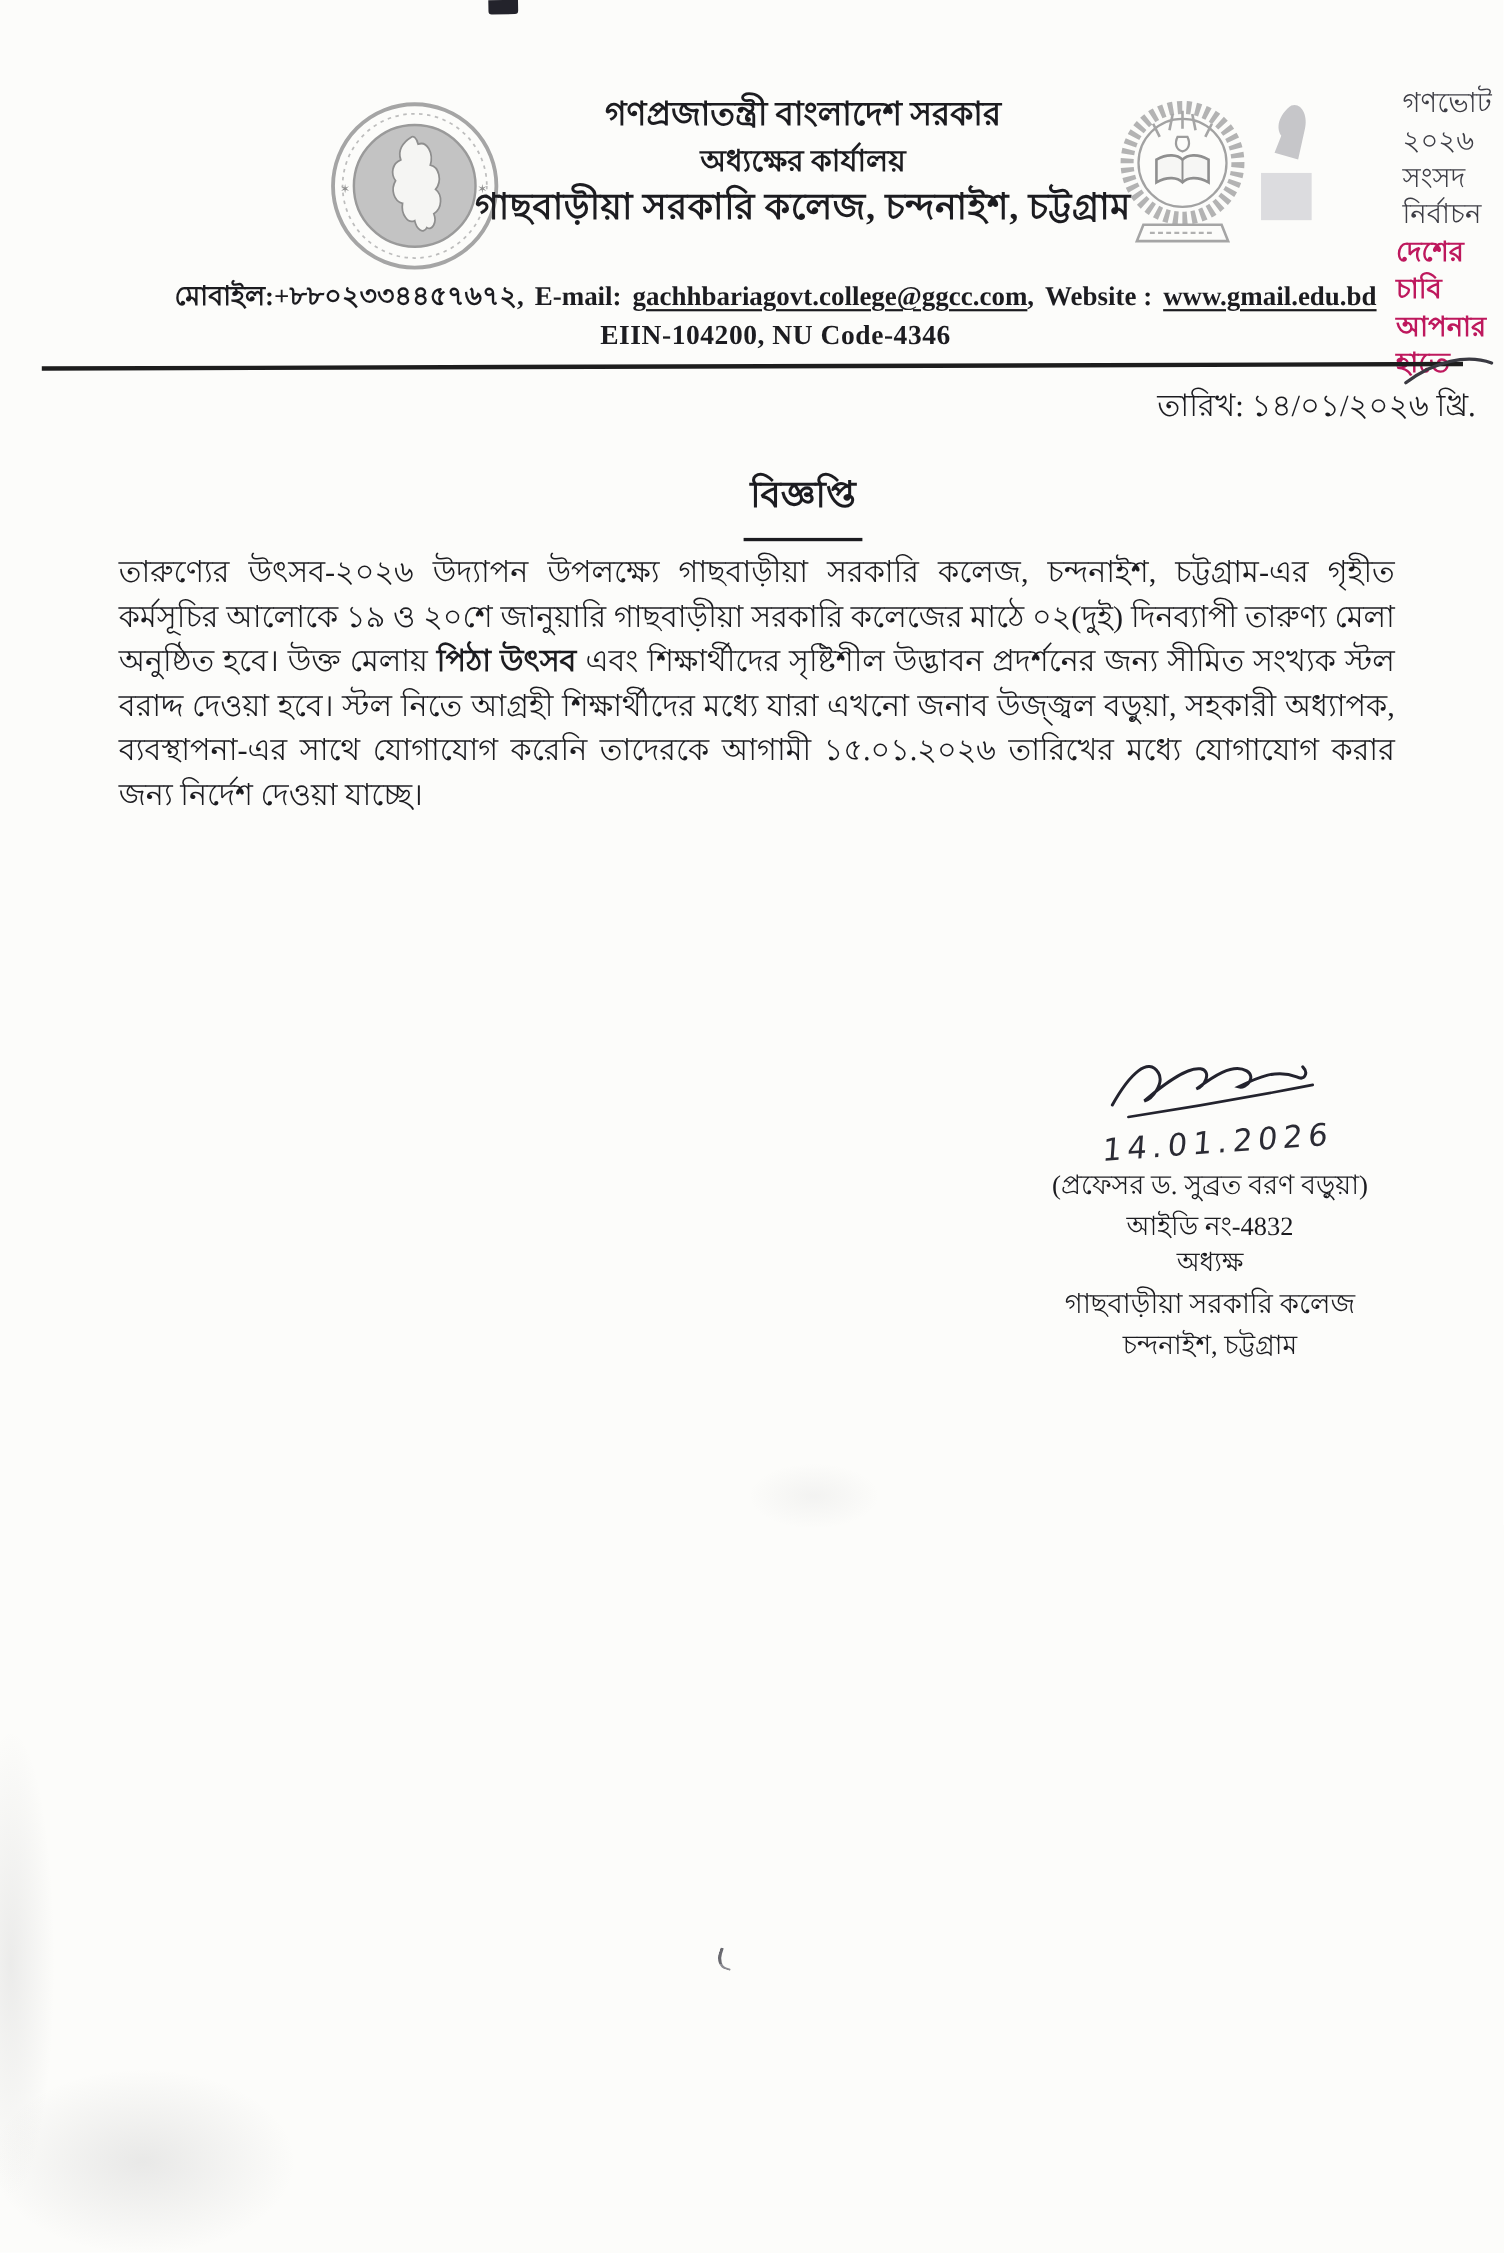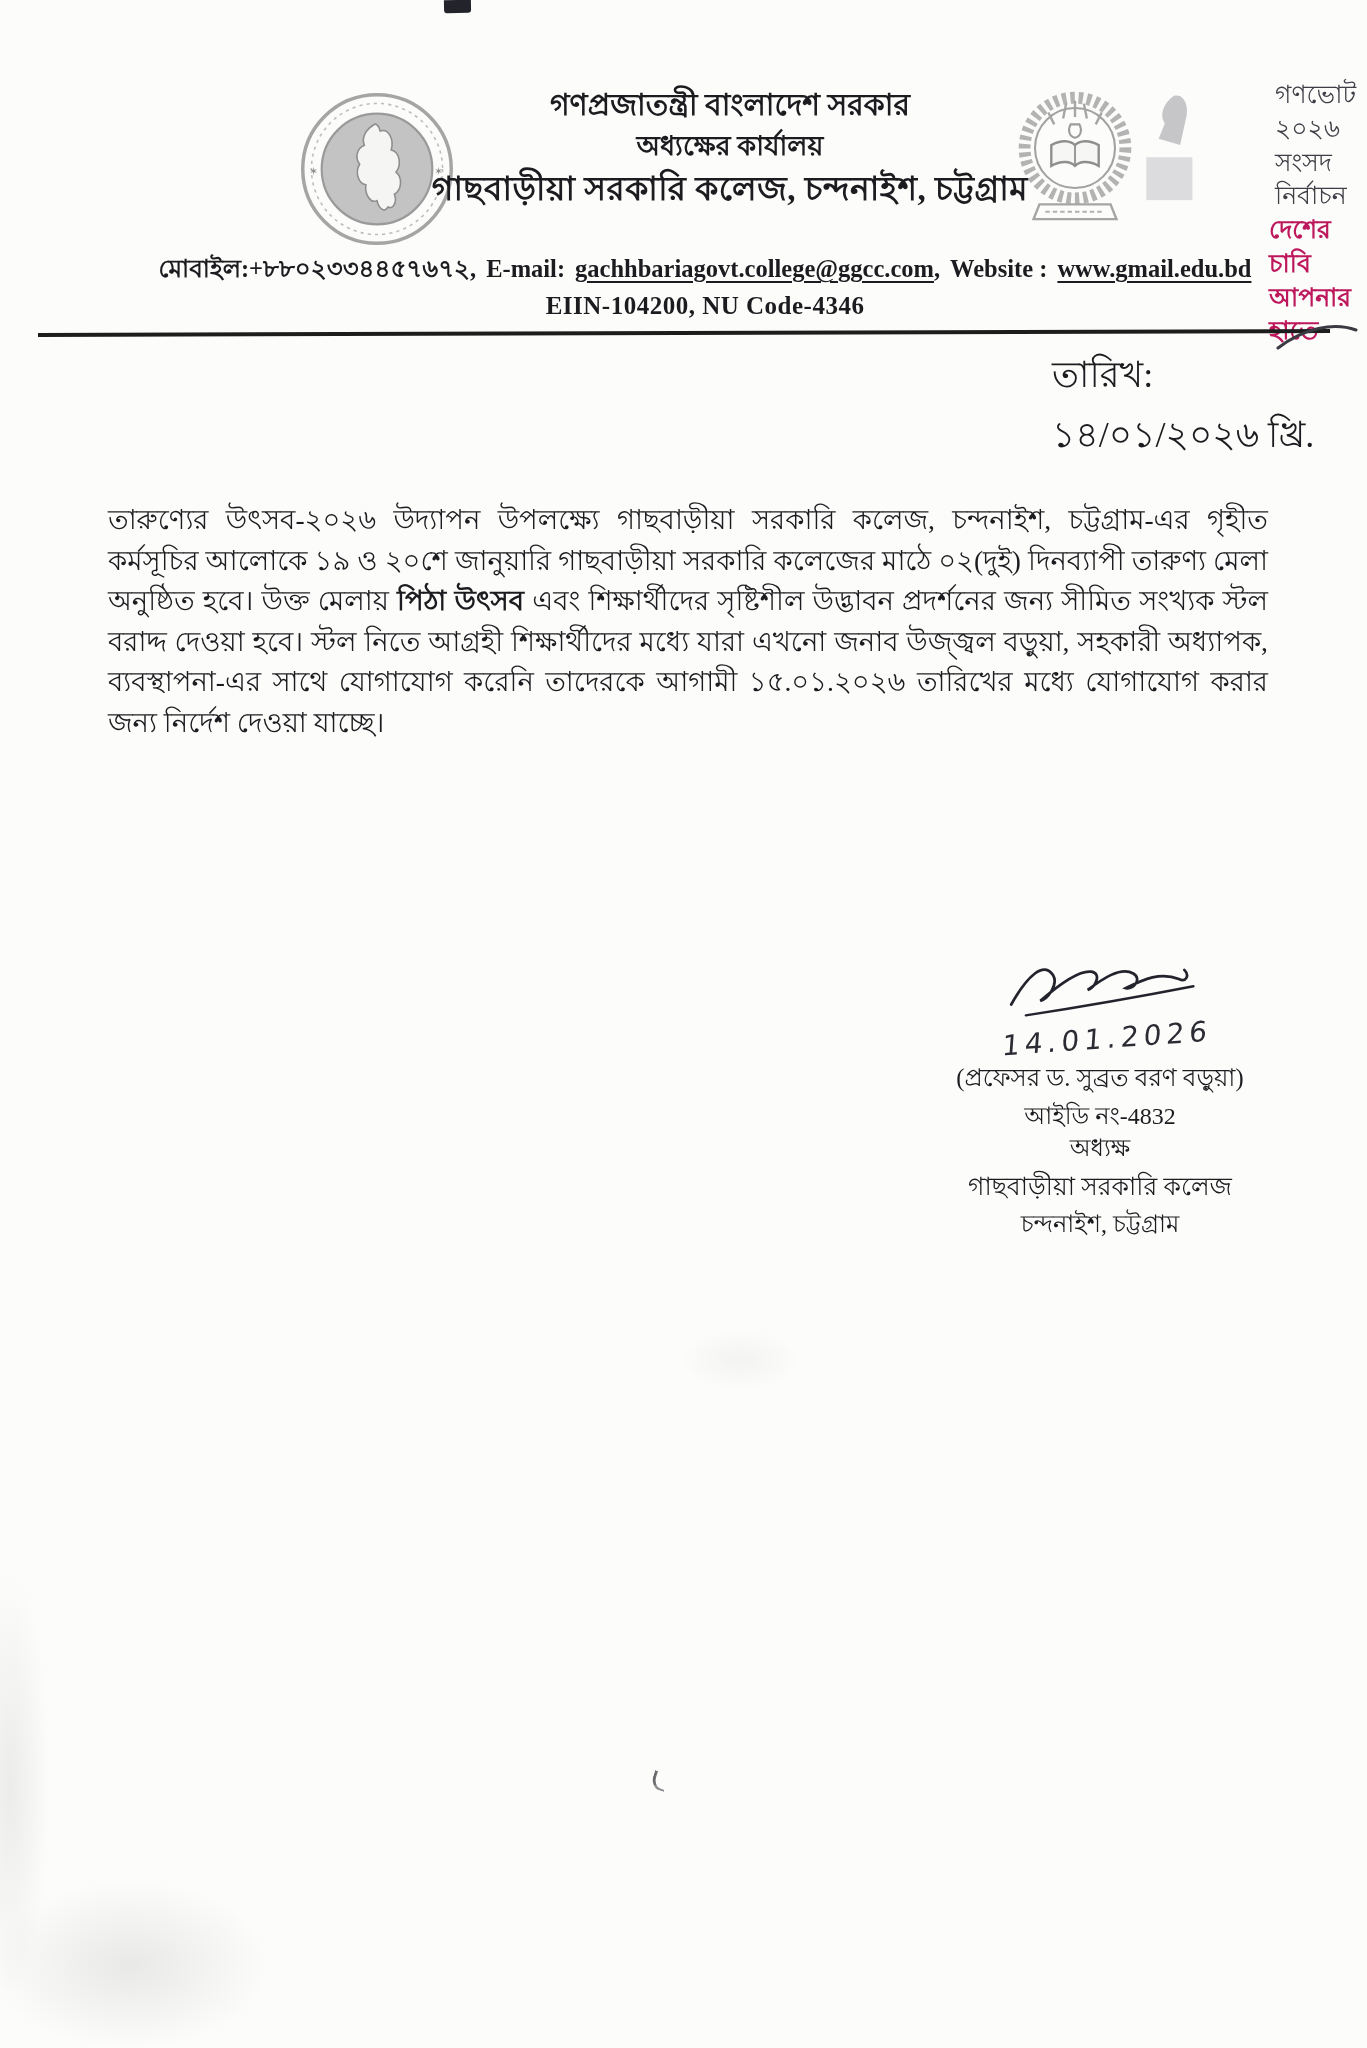--- a/index.html
+++ b/index.html
@@ -28,21 +28,21 @@
   .ballot-icon{position:absolute;left:1128px;top:86px;}
   .stamp-text{position:absolute;left:1228px;top:78px;width:140px;text-align:left;color:#3e3e46;line-height:1.35;}
   .stamp-sm{font-size:25px;font-family:"Liberation Sans",sans-serif;margin-left:47px;}
   .stamp-lg{font-size:25px;font-weight:900;font-family:"Liberation Sans",sans-serif;color:#be185d;margin-left:41px;}
   .contact-line{position:absolute;left:60px;top:250px;width:1290px;text-align:center;font-size:24.5px;font-weight:700;white-space:nowrap;}
   .lat{font-family:"Liberation Serif",serif;}
   .underline{text-decoration:underline;text-decoration-thickness:2px;text-underline-offset:4px;}
   .sp{display:inline-block;width:10px;}
   .codes-line{position:absolute;left:60px;top:292px;width:1290px;text-align:center;font-size:25px;font-weight:700;letter-spacing:.5px;}
   .hr{position:absolute;left:38px;top:331px;width:1292px;height:3.5px;background:#1d1d1d;transform:rotate(-.18deg);}
-  .date-line{position:absolute;left:1052px;top:347px;width:310px;font-size:36px;}
+  .date-line{position:absolute;left:1052px;top:347px;width:310px;font-size:28px;}
   .pen-swoosh{position:absolute;left:1276px;top:318px;}
   
   .title-wrap{position:absolute;left:350px;top:424px;width:760px;text-align:center;}
   .title{display:inline-block;font-size:33px;font-weight:800;padding:0 6px 9px 6px;border-bottom:3.5px solid #1c1c20;}
   .body-para{position:absolute;left:108px;top:500px;width:1160px;font-size:27.5px;line-height:40.5px;text-align:justify;}
   .b{font-weight:800;}
   
   .sig-block{position:absolute;left:925px;top:948px;width:350px;text-align:center;line-height:1.1;}
   .sig-svg{display:block;margin:0 auto -6px auto;}
   .hand-date{font-family:"DejaVu Sans",sans-serif;font-size:28px;letter-spacing:5px;color:#2b2b34;transform:rotate(-4deg) skewX(-8deg);margin:0 0 10px 14px;}
@@ -107,20 +107,23 @@
 
   <div class="codes-line lat">EIIN-104200, NU Code-4346</div>
 
   <div class="hr"></div>
 
   <div class="date-line">তারিখ: ১৪/০১/২০২৬ খ্রি.</div>
   <svg class="pen-swoosh" width="84" height="36" viewBox="0 0 84 36">
     <path d="M2 30 C28 10 58 4 80 12" fill="none" stroke="#3a3a42" stroke-width="3" stroke-linecap="round"></path>
   </svg>
 
+  <div class="title-wrap">
+    <span class="title">বিজ্ঞপ্তি</span>
+  </div>
 
   <div class="body-para">
     <span>তারুণ্যের উৎসব-২০২৬ উদ্যাপন উপলক্ষ্যে গাছবাড়ীয়া সরকারি কলেজ, চন্দনাইশ, চট্টগ্রাম-এর গৃহীত কর্মসূচির আলোকে ১৯ ও ২০শে জানুয়ারি গাছবাড়ীয়া সরকারি কলেজের মাঠে ০২(দুই) দিনব্যাপী তারুণ্য মেলা অনুষ্ঠিত হবে। উক্ত মেলায় </span><span class="b">পিঠা উৎসব</span><span> এবং শিক্ষার্থীদের সৃষ্টিশীল উদ্ভাবন প্রদর্শনের জন্য সীমিত সংখ্যক স্টল বরাদ্দ দেওয়া হবে। স্টল নিতে আগ্রহী শিক্ষার্থীদের মধ্যে যারা এখনো জনাব উজ্জ্বল বড়ুয়া, সহকারী অধ্যাপক, ব্যবস্থাপনা-এর সাথে যোগাযোগ করেনি তাদেরকে আগামী ১৫.০১.২০২৬ তারিখের মধ্যে যোগাযোগ করার জন্য নির্দেশ দেওয়া যাচ্ছে।</span>
   </div>
 
   <div class="sig-block">
     <svg class="sig-svg" width="215" height="82" viewBox="0 0 220 90">
       <path d="M12 62 C30 30 48 14 58 30 C64 40 52 56 44 58 C60 44 86 24 100 26 C112 28 104 44 96 46 C112 34 132 20 146 28 C156 34 146 46 138 44 C158 34 176 26 196 34 C204 38 208 30 202 24" fill="none" stroke="#23232e" stroke-width="3" stroke-linecap="round"></path>
       <path d="M28 74 C80 66 150 54 212 42" fill="none" stroke="#23232e" stroke-width="2.6" stroke-linecap="round"></path>
     </svg>

